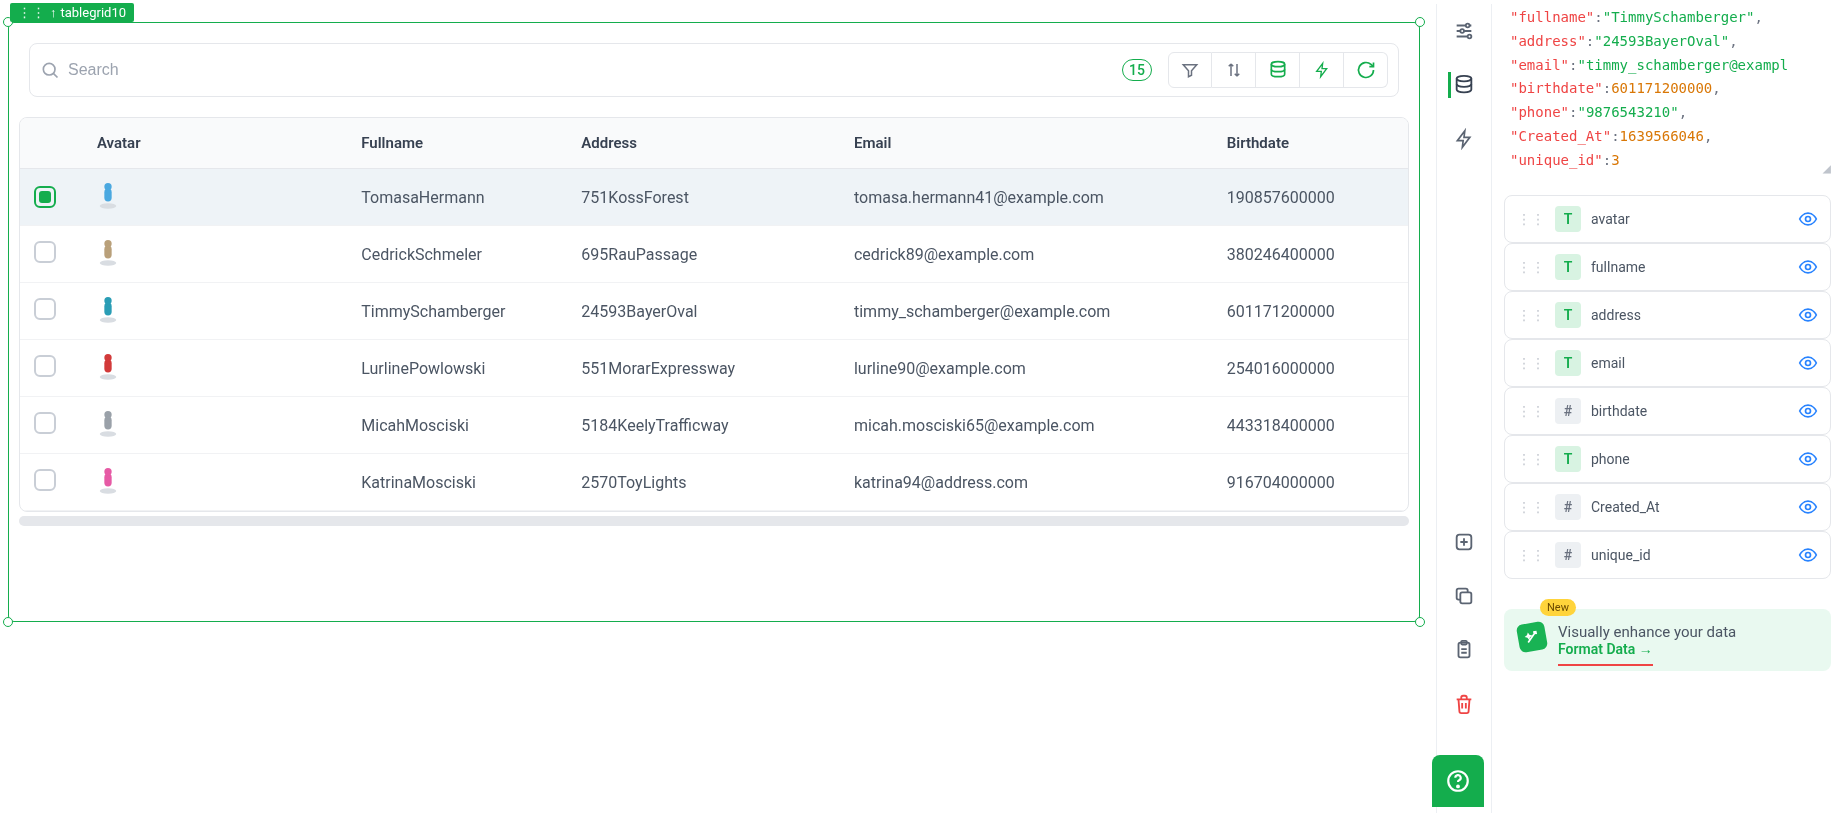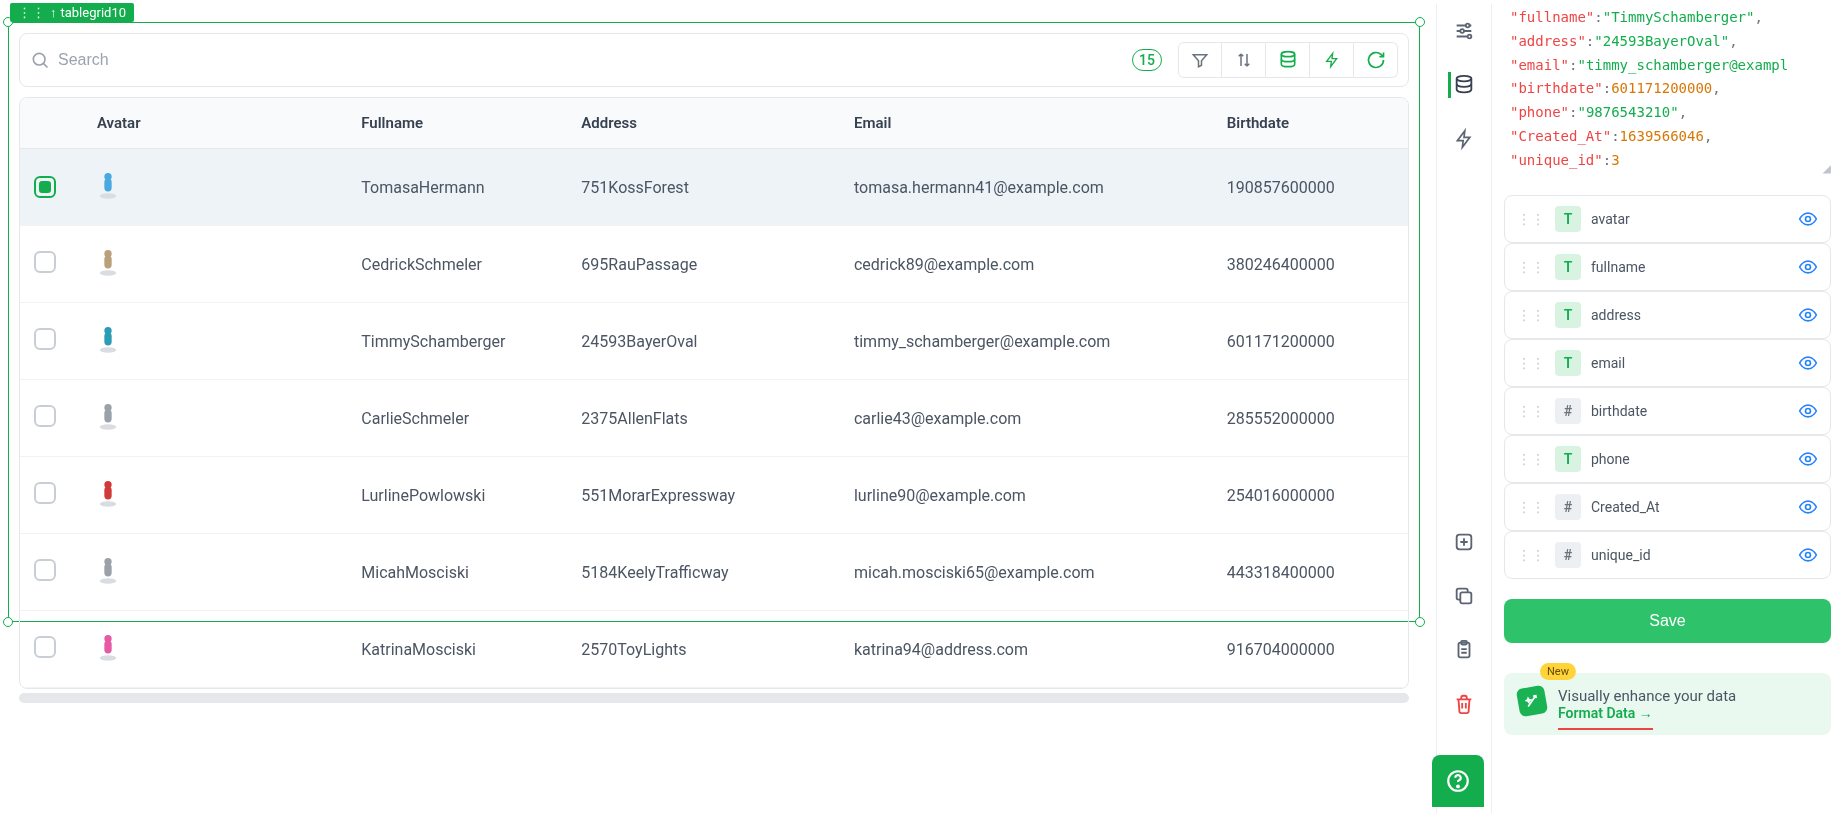--- a/index.html
+++ b/index.html
@@ -43,21 +43,21 @@
   .sel-dot.tl { top: -6px; left: -6px; }
   .sel-dot.tr { top: -6px; right: -6px; }
   .sel-dot.bl { bottom: -6px; left: -6px; }
   .sel-dot.br { bottom: -6px; right: -6px; }
   .toolbar {
     display: flex; align-items: center;
     padding: 8px 10px;
     gap: 10px;
     border: 1px solid #e5e7eb;
     border-radius: 8px;
-    margin: 10px;
+    margin: 20px;
   }
   .search-wrap { flex: 1; display: flex; align-items: center; gap: 8px; color: #9ca3af; }
   .search-wrap input {
     border: none; outline: none; width: 100%; font-size: 16px; color: #374151; background: transparent;
   }
   .search-wrap input::placeholder { color: #9ca3af; }
   .tb-group { display: flex; align-items: center; gap: 0; }
   .tb-btn {
     width: 44px; height: 36px; display: flex; align-items: center; justify-content: center;
     border: 1px solid #e5e7eb; background: #fff; color: #6b7280;
@@ -79,21 +79,21 @@
   }
   table { border-collapse: collapse; width: 100%; }
   thead th {
     text-align: left; font-weight: 600; color: #374151;
     padding: 16px 14px;
     border-bottom: 1px solid #e5e7eb;
     background: #f9fafb;
     font-size: 15px;
   }
   tbody td {
-    padding: 22px 14px;
+    padding: 12px 14px;
     border-bottom: 1px solid #f1f2f4;
     color: #4b5563;
     font-size: 16px;
     white-space: nowrap;
   }
   tbody tr.selected { background: #eef3f7; }
   .chk {
     width: 22px; height: 22px; border: 2px solid #c9ced6; border-radius: 6px;
     display: inline-flex; align-items: center; justify-content: center;
   }
@@ -306,32 +306,20 @@
   </svg></td>
     <td>TimmySchamberger</td>
     <td>24593BayerOval</td>
     <td>timmy_schamberger@example.com</td>
     <td>601171200000</td>
           </tr>
           <tr>
     <td><span class="chk "></span></td>
     <td><svg class="ava" viewBox="0 0 24 30">
     <ellipse cx="12" cy="27" rx="9" ry="3" fill="#d9dde2"></ellipse>
-    <rect x="8" y="8" width="8" height="14" rx="4" fill="#9aa1a9"></rect>
-    <circle cx="12" cy="6" r="4" fill="#9aa1a9"></circle>
-  </svg></td>
-    <td>CarlieSchmeler</td>
-    <td>2375AllenFlats</td>
-    <td>carlie43@example.com</td>
-    <td>285552000000</td>
-          </tr>
-          <tr>
-    <td><span class="chk "></span></td>
-    <td><svg class="ava" viewBox="0 0 24 30">
-    <ellipse cx="12" cy="27" rx="9" ry="3" fill="#d9dde2"></ellipse>
     <rect x="8" y="8" width="8" height="14" rx="4" fill="#d23a3a"></rect>
     <circle cx="12" cy="6" r="4" fill="#d23a3a"></circle>
   </svg></td>
     <td>LurlinePowlowski</td>
     <td>551MorarExpressway</td>
     <td>lurline90@example.com</td>
     <td>254016000000</td>
           </tr>
           <tr>
     <td><span class="chk "></span></td>
@@ -517,21 +505,20 @@
     <span class="fname">unique_id</span>
     <span class="eye">
       <svg width="20" height="20" viewBox="0 0 24 24" fill="none" stroke="currentColor" stroke-width="2">
             <path d="M2 12s3.5-7 10-7 10 7 10 7-3.5 7-10 7S2 12 2 12z"></path>
             <circle cx="12" cy="12" r="3"></circle>
           </svg>
     </span>
       </div>
     </div>
 
-  <button class="save-btn">Save</button>
 
   <div class="promo">
     <span class="badge-new">New</span>
     <div class="wand">
       <svg width="16" height="16" viewBox="0 0 24 24" fill="none" stroke="currentColor" stroke-width="2.5">
           <path d="M5 19 19 5M15 5h4v4M6 9l-2 1 2 1 1 2 1-2 2-1-2-1-1-2z"></path>
         </svg>
     </div>
     <div>
       <div class="ptxt">Visually enhance your data</div>

